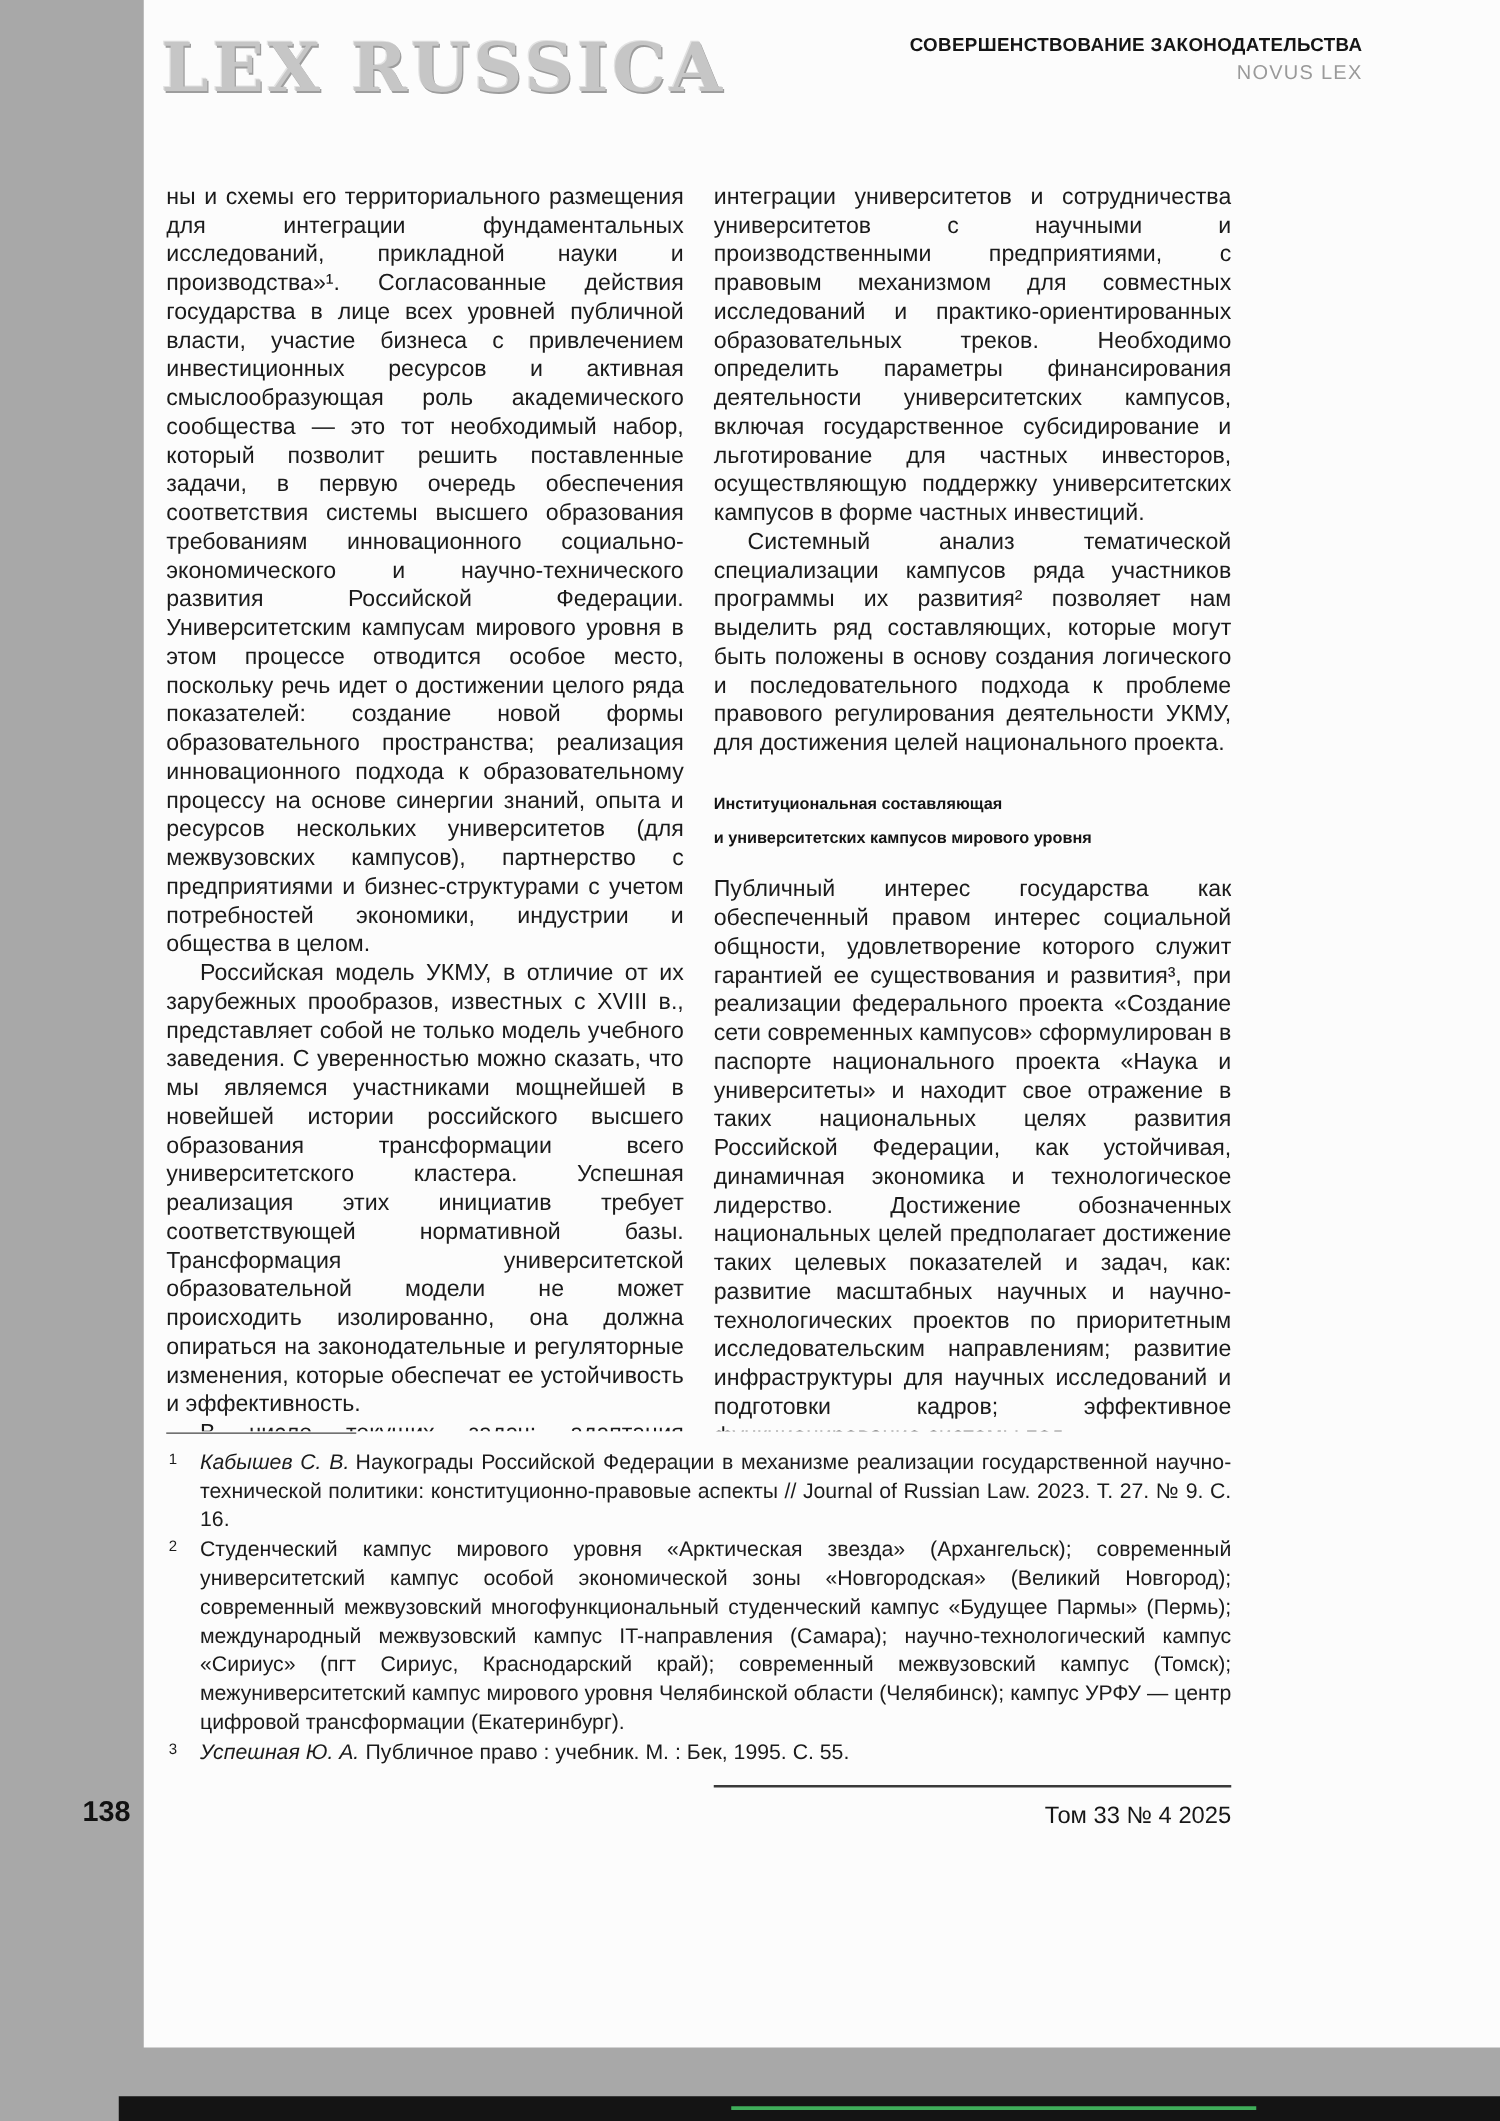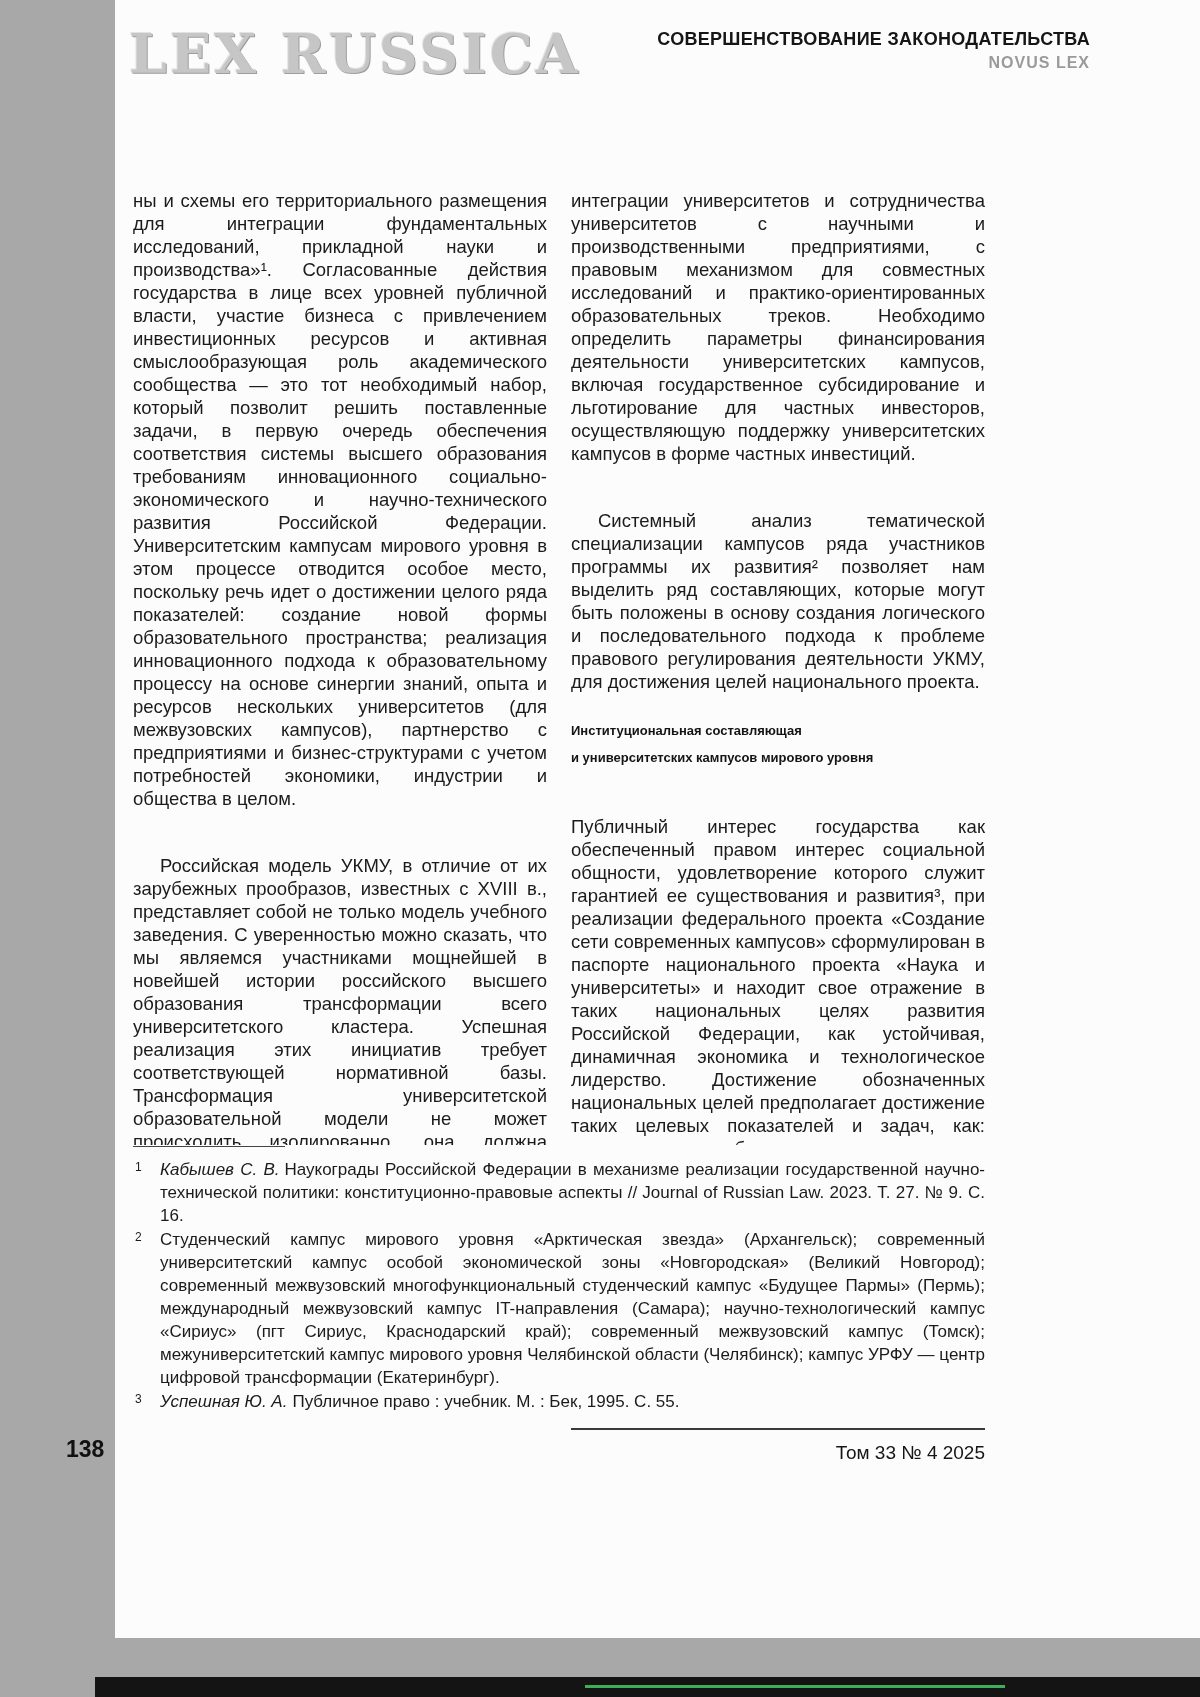--- a/index.html
+++ b/index.html
@@ -23,37 +23,36 @@
     font-weight:700; font-size:54px; letter-spacing:3px;
     color:#c6c6c6;
     text-shadow:1px 1px 0 #9d9d9d, -1px -1px 0 #e2e2e2;
     white-space:nowrap;
   }
   .header-right {
     position:absolute; right:215px; top:28px;
     text-align:right; line-height:1.25;
   }
   .section-title {
-    font-size:18px; font-weight:700; color:#151515; letter-spacing:.3px;text-align:center;
+    font-size:15px; font-weight:700; color:#151515; letter-spacing:.3px;text-align:center;
   }
   .section-subtitle {
-    font-size:16px; font-weight:700; color:#9a9a9a; letter-spacing:1px; margin-top:2px;
+    font-size:16px; font-weight:400; color:#9a9a9a; letter-spacing:1px; margin-top:2px;
   }
   
   .columns {
     position:absolute; left:18px; top:145px;
     width:852px; height:1000px;
     display:flex; gap:24px; overflow:hidden;
   }
   .col { width:414px; }
   .col p {
     font-size:18.5px; line-height:23px;
     text-align:justify;
     hyphens:auto;
-    margin-top:44px;
   }
   .indent { text-indent:27px; }
   .section-heading {
     margin:24px 0 16px 0;
     font-size:13px; font-weight:700; line-height:27px;
     color:#141414;
   }
   .section-heading span { display:block; }
   
   .footnote-sep {

